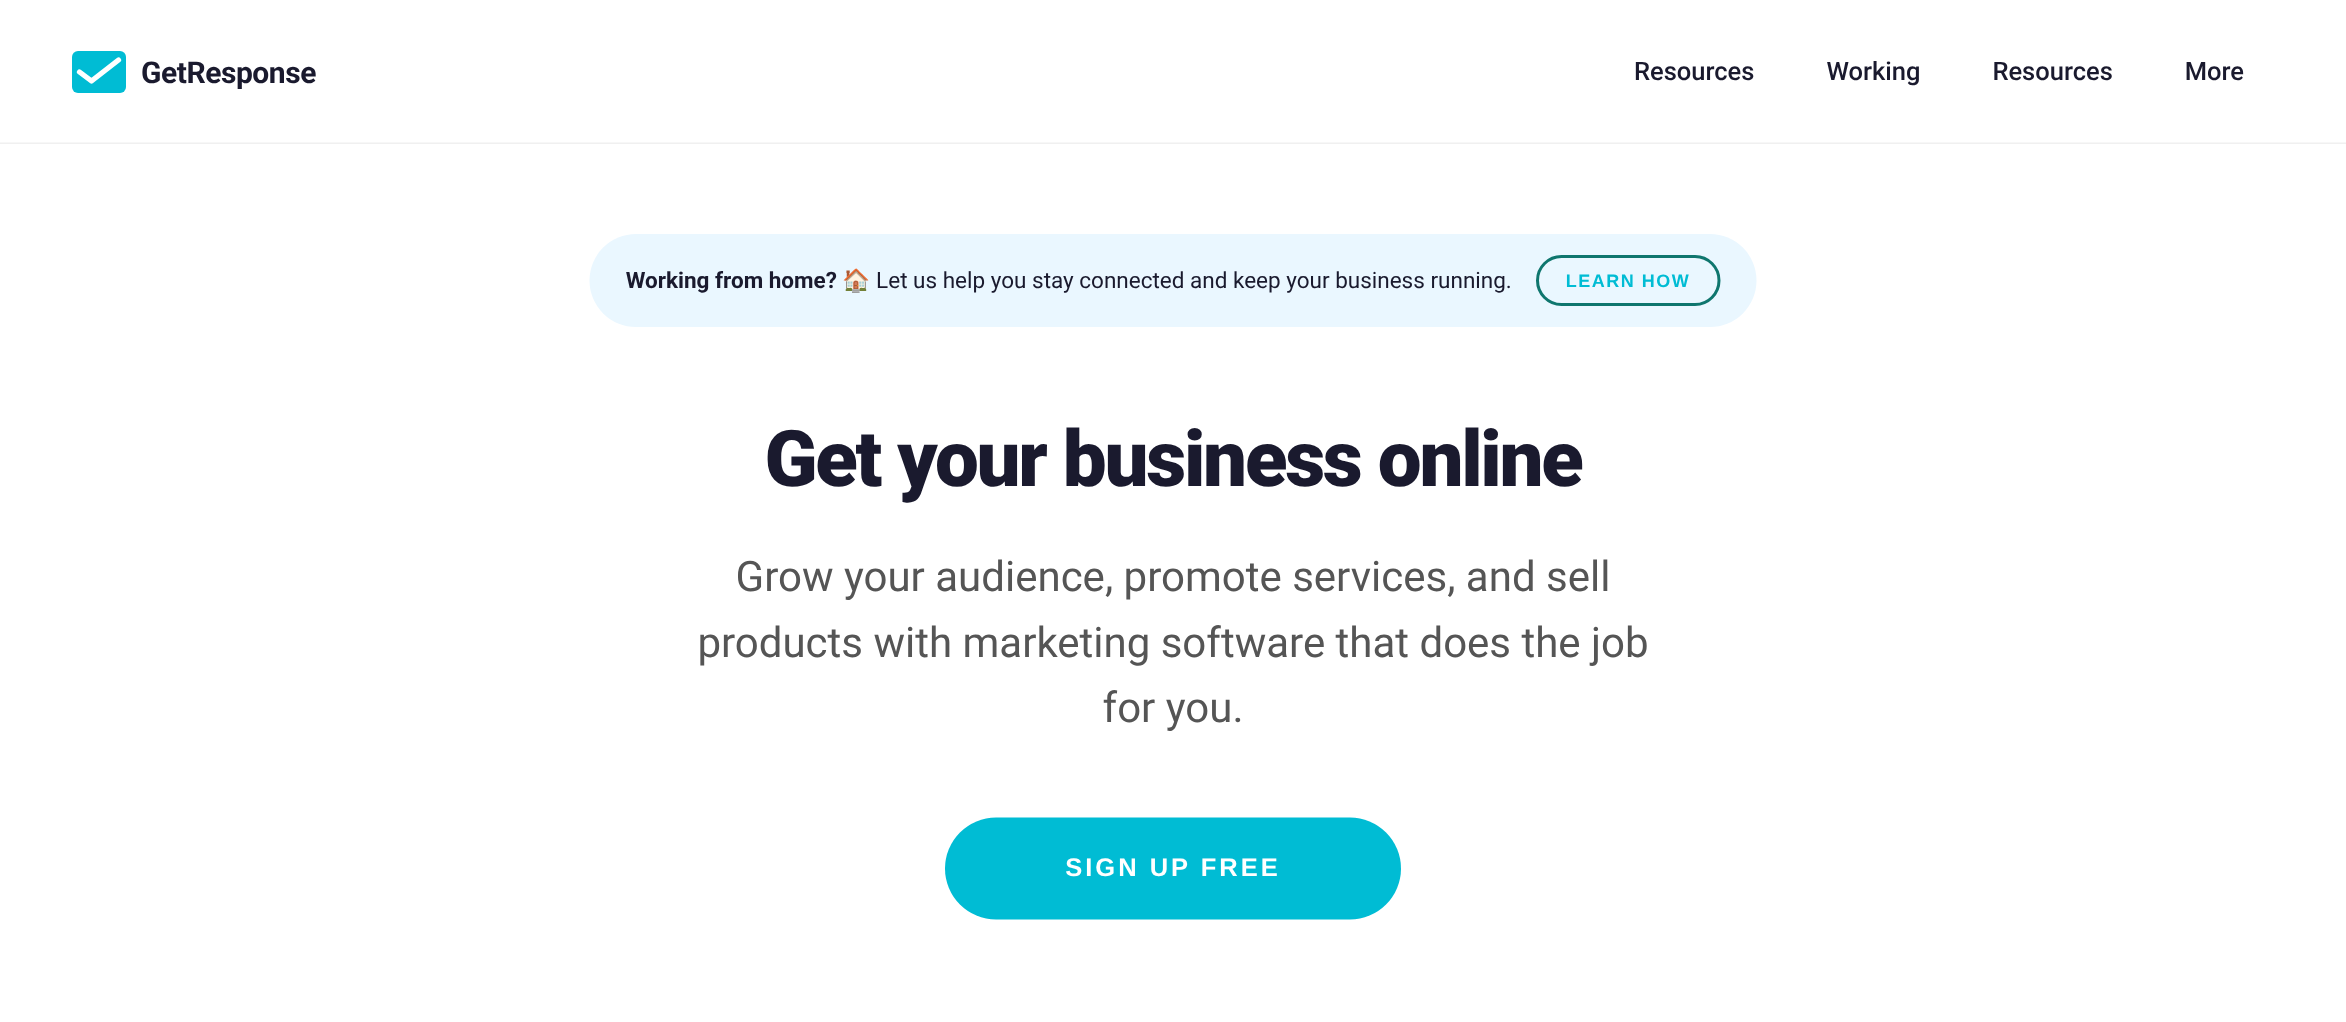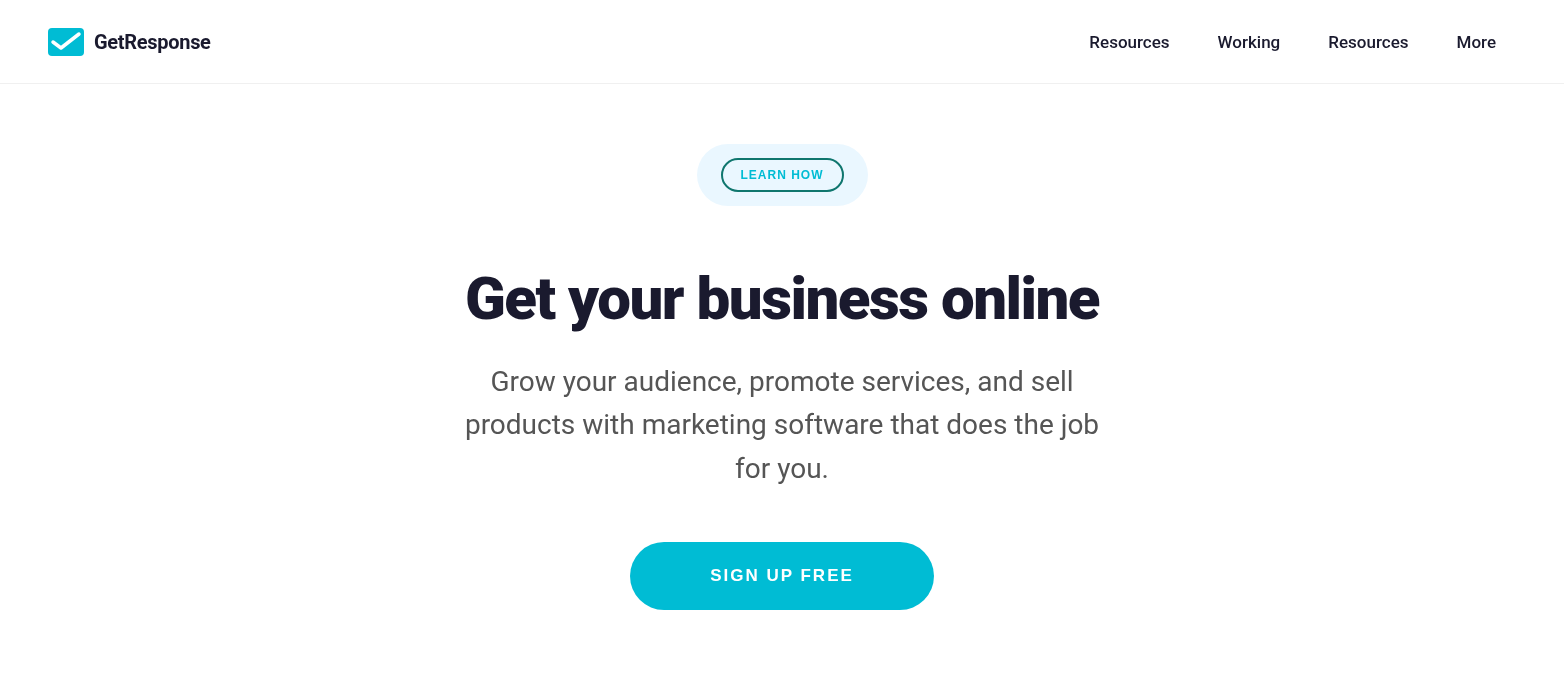--- a/index.html
+++ b/index.html
@@ -15,21 +15,21 @@
       width: 1564px;
       overflow-x: hidden;
     }
 
     
     nav {
       display: flex;
       align-items: center;
       justify-content: space-between;
       padding: 0 48px;
-      height: 84px;
+      height: 96px;
       background: #ffffff;
       border-bottom: 1px solid #f0f0f0;
     }
 
     .nav-logo {
       display: flex;
       align-items: center;
       gap: 10px;
       cursor: pointer;
     }
@@ -144,21 +144,21 @@
     
     .hero {
       display: flex;
       flex-direction: column;
       align-items: center;
       text-align: center;
       padding: 60px 48px 80px;
     }
 
     .hero-title {
-      font-size: 60px;
+      font-size: 52px;
       font-weight: 900;
       color: #1a1a2e;
       line-height: 1.1;
       letter-spacing: -1.5px;
       margin-bottom: 28px;
       max-width: 900px;
     }
 
     .hero-subtitle {
       font-size: 28px;
@@ -198,20 +198,24 @@
     <a class="nav-link">Resources</a>
     <a class="nav-link">Working</a>
     <a class="nav-link">Resources</a>
     <a class="nav-link">More</a>
   </div>
 
 </nav>
 
 <div class="banner">
   <div class="banner-inner">
+    <span class="banner-text">
+      <strong>Working from home? 🏠</strong>
+      <span> Let us help you stay connected and keep your business running.</span>
+    </span>
     <button class="banner-learn-btn">LEARN HOW</button>
   </div>
 </div>
 
 <section class="hero">
   <h1 class="hero-title">Get your business online</h1>
   <p class="hero-subtitle">Grow your audience, promote services, and sell products with marketing software that does the job for you.</p>
   <button class="hero-cta-btn">SIGN UP FREE</button>
 </section>
 

